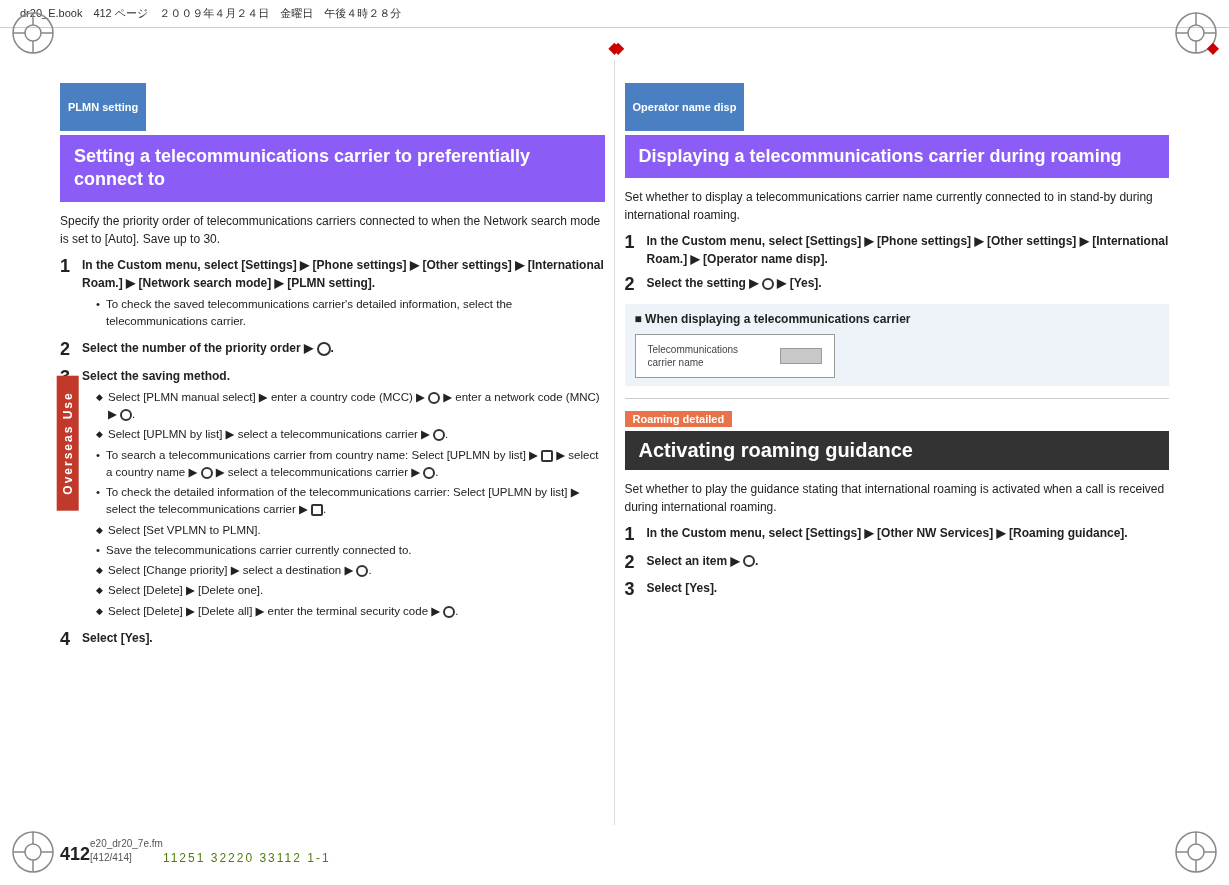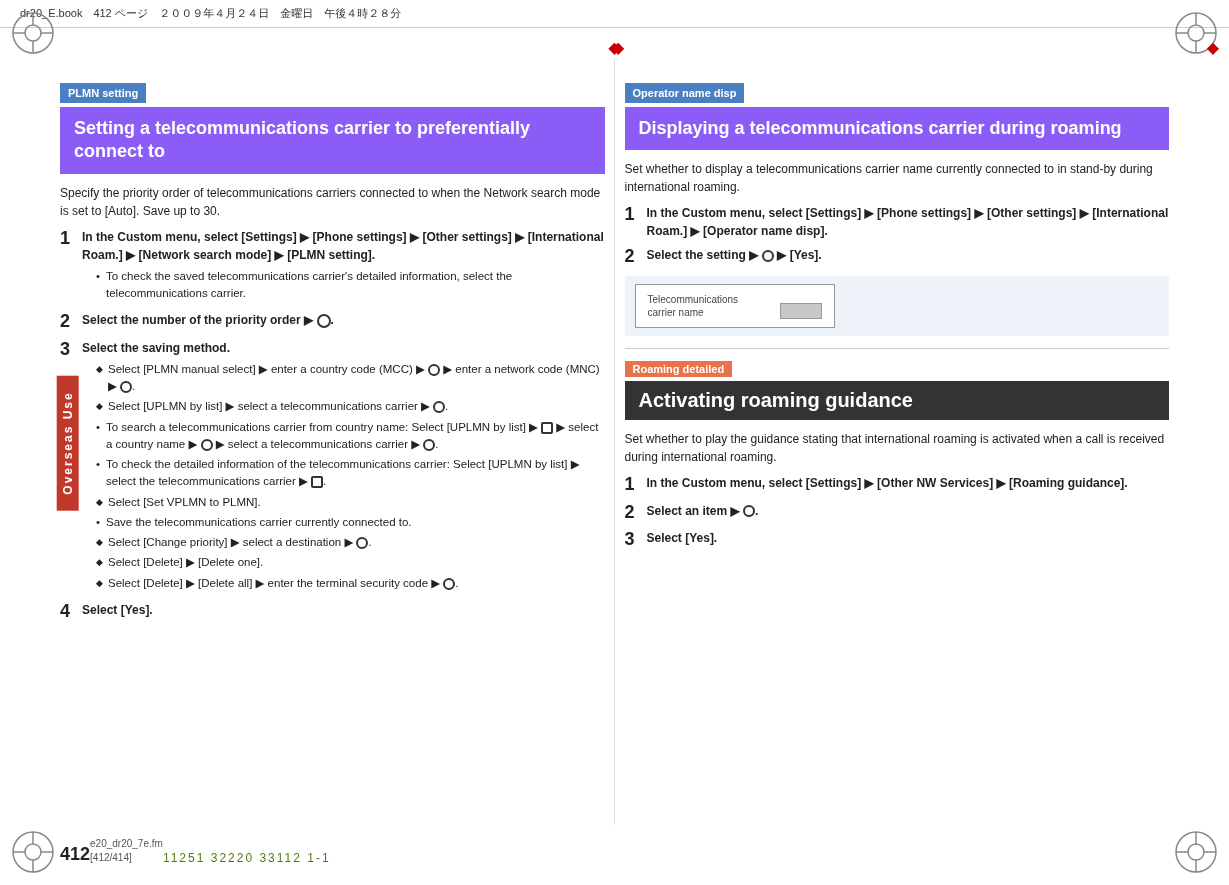--- a/index.html
+++ b/index.html
@@ -55,21 +55,21 @@
       flex: 1;
       max-width: 560px;
     }
 
     
     .section-label {
       background: #4a7fc1;
       color: #fff;
       font-size: 11px;
       font-weight: bold;
-      padding: 4px 8px;
+      padding: 18px 8px;
       margin-bottom: 4px;
       display: inline-block;
     }
 
     
     .section-title-box {
       background: #8b5cf6;
       color: #fff;
       font-size: 18px;
       font-weight: bold;
@@ -149,21 +149,21 @@
       font-weight: bold;
       font-size: 12px;
       color: #222;
       margin-bottom: 8px;
     }
     .carrier-display {
       background: #fff;
       border: 1px solid #999;
       padding: 8px 12px;
       display: flex;
-      align-items: flex-end;
+      align-items: center;
       gap: 30px;
       width: 200px;
     }
     .carrier-label {
       font-size: 10px;
       color: #444;
       line-height: 1.3;
     }
     .carrier-screen {
       background: #c8c8c8;
@@ -384,20 +384,21 @@
     
     <div class="step">
       <span class="step-num">2</span>
       <div class="step-content">
         <span><b>Select the setting ▶ <span style="display:inline-block;width:12px;height:12px;border:2px solid #333;border-radius:50%;vertical-align:middle;"></span> ▶ [Yes].</b></span>
       </div>
     </div>
 
     
     <div class="when-section">
+      <div class="when-title">■ When displaying a telecommunications carrier</div>
       <div class="carrier-display">
         <div class="carrier-label">Telecommunications carrier name</div>
         <div class="carrier-screen"></div>
       </div>
     </div>
 
     <hr class="divider">
 
     
     <div class="roaming-label">Roaming detailed</div>

